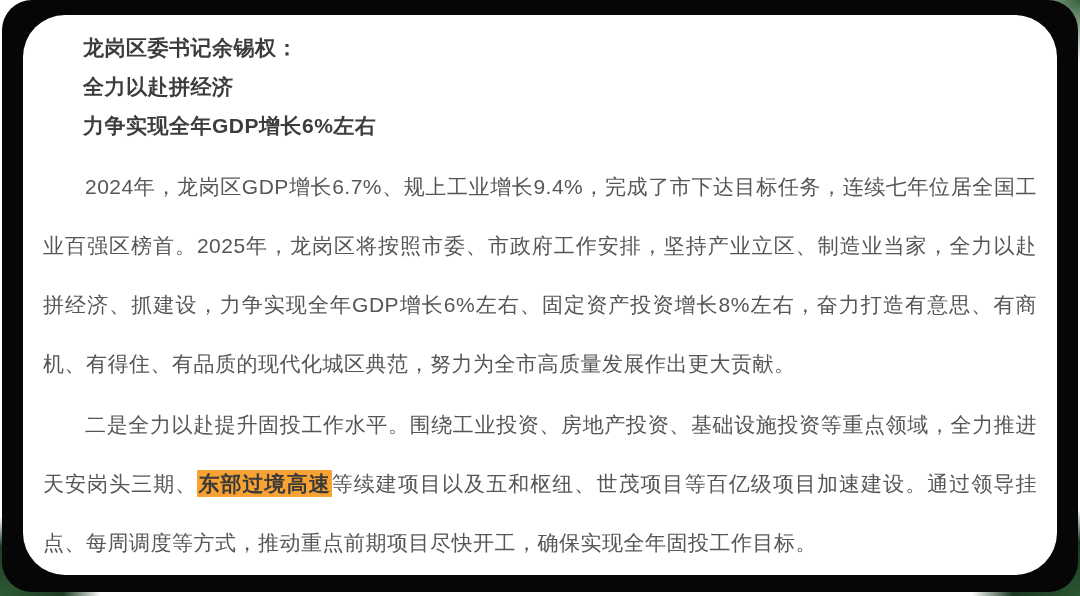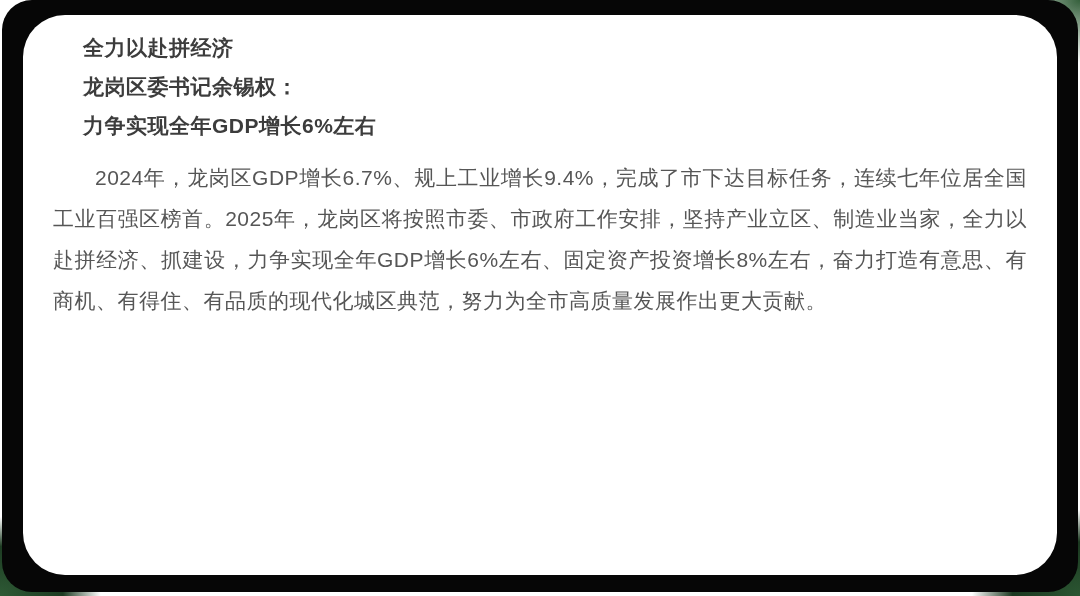--- a/index.html
+++ b/index.html
@@ -53,43 +53,44 @@
   p.heading {
     margin: 0;
     line-height: 39px;
     font-weight: bold;
     color: #3c3c3c;
     text-indent: 2em;
   }
   p.heading:last-of-type { margin-bottom: 12px; }
   .headings { margin-bottom: 5px; }
   p.para {
-    margin: 12px;
-    line-height: 41px;
+    margin: 2px;
+    line-height: 59px;
     color: #565656;
     text-indent: 2em;
   }
   mark.hl {
     background: #F7A233;
     color: #3a3a3a;
     font-weight: bold;
     padding: 2px 1px;
     border-radius: 1px;
   }
 </style>
 </head>
 <body>
 
 <div class="stage">
   <div class="backdrop"></div>
   <div class="frame">
     <div class="card">
       <div class="content">
         <div class="headings">
+          <p class="heading">龙岗区委书记余锡权：</p>
           <p class="heading">全力以赴拼经济</p>
-          <p class="heading">龙岗区委书记余锡权：</p>
           <p class="heading">力争实现全年GDP增长6%左右</p>
         </div>
         <p class="para">2024年，龙岗区GDP增长6.7%、规上工业增长9.4%，完成了市下达目标任务，连续七年位居全国工业百强区榜首。2025年，龙岗区将按照市委、市政府工作安排，坚持产业立区、制造业当家，全力以赴拼经济、抓建设，力争实现全年GDP增长6%左右、固定资产投资增长8%左右，奋力打造有意思、有商机、有得住、有品质的现代化城区典范，努力为全市高质量发展作出更大贡献。</p>
+        <p class="para"><span>二是全力以赴提升固投工作水平。围绕工业投资、房地产投资、基础设施投资等重点领域，全力推进天安岗头三期、</span><mark class="hl">东部过境高速</mark><span>等续建项目以及五和枢纽、世茂项目等百亿级项目加速建设。通过领导挂点、每周调度等方式，推动重点前期项目尽快开工，确保实现全年固投工作目标。</span></p>
       </div>
     </div>
   </div>
 </div>
 
 </body></html>

